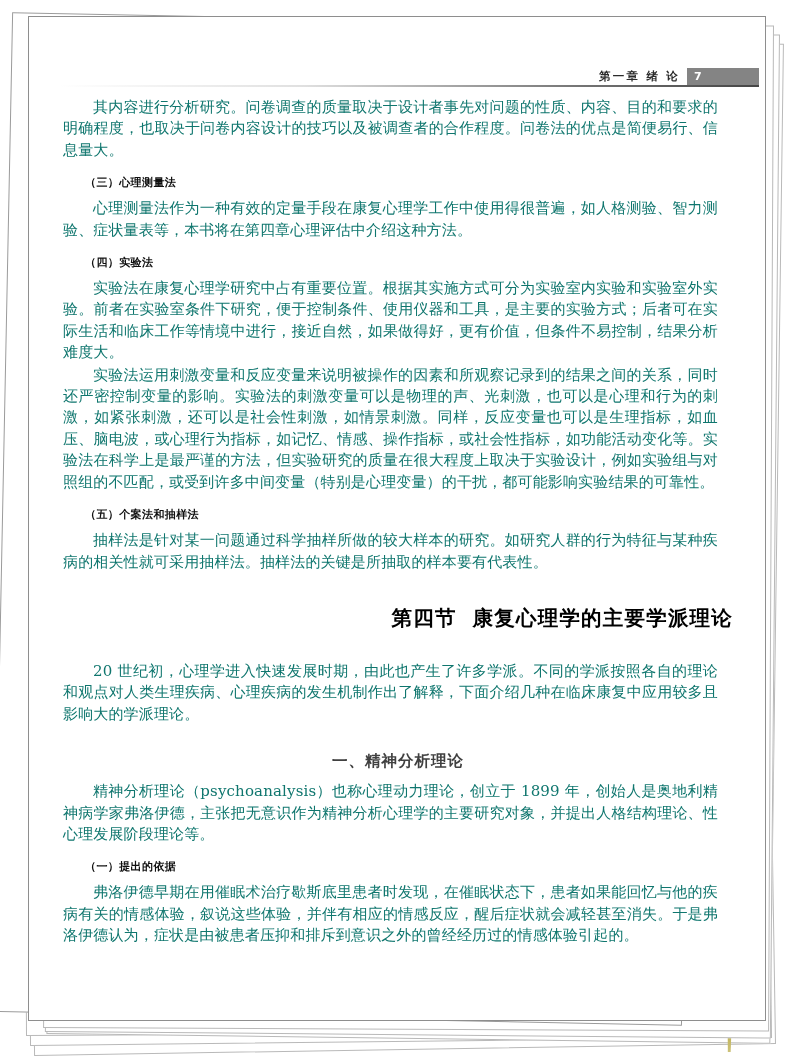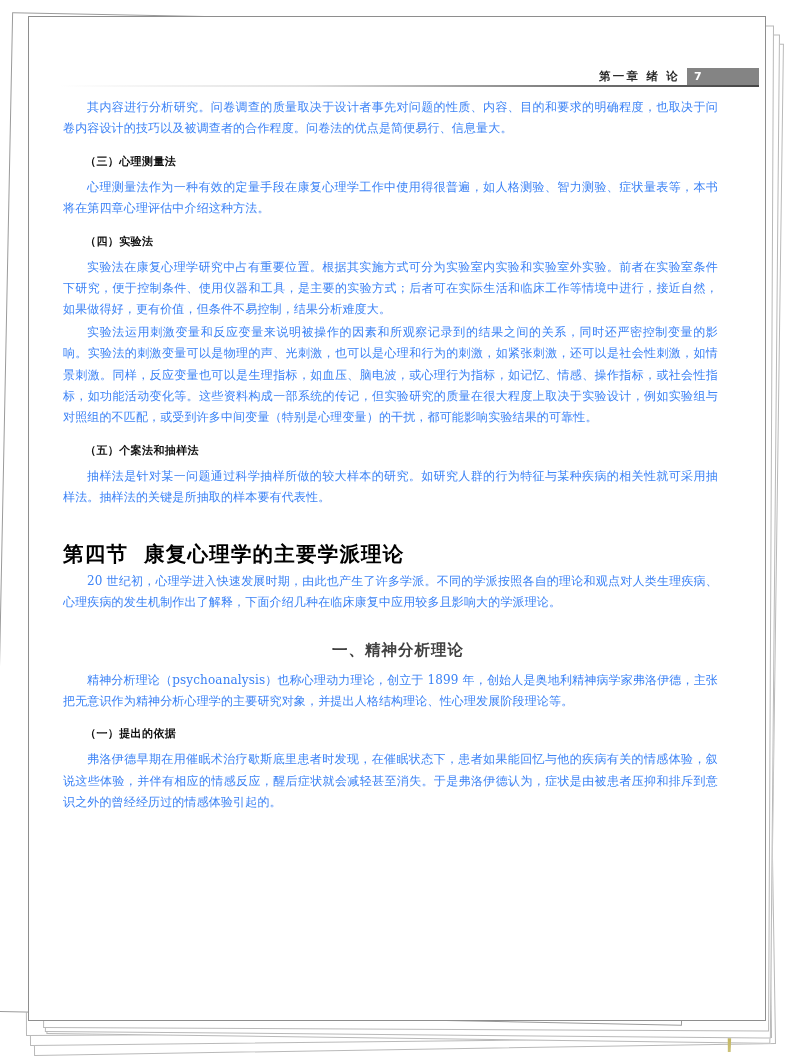--- a/index.html
+++ b/index.html
@@ -131,42 +131,42 @@
   
   .body-area {
     position: absolute;
     left: 34px;
     right: 32px;
     top: 80px;
   }
 
   p.para {
     margin: 0 15px 1px 0;
-    font-size: 12px;
+    font-size: 15px;
     line-height: 21.4px;
-    color: #3b82f6;
+    color: #0f766e;
     text-align: justify;
     text-indent: 2em;
     letter-spacing: 0.15px;
   }
 
   h3.sub-heading {
     margin: 11px 0 4px 0;
     padding-left: 2em;
     font-family: "DejaVu Sans", "Liberation Sans", sans-serif;
     font-size: 11px;
     font-weight: 700;
     color: #101010;
     line-height: 22px;
     letter-spacing: 0.4px;
   }
 
   h2.section-heading {
-    margin: 30px 0 2px 0;
-    text-align: left;
+    margin: 30px 0 28px 0;
+    text-align: right;
     font-family: "DejaVu Sans", "Liberation Sans", sans-serif;
     font-size: 20.5px;
     font-weight: 700;
     color: #000000;
     letter-spacing: 1.2px;
     line-height: 30px;
   }
   h2.section-heading .sep { display: inline-block; width: 16px; }
 
   h3.theory-heading {
@@ -212,21 +212,21 @@
 
     <div class="body-area">
 
       <p class="para">其内容进行分析研究。问卷调查的质量取决于设计者事先对问题的性质、内容、目的和要求的明确程度，也取决于问卷内容设计的技巧以及被调查者的合作程度。问卷法的优点是简便易行、信息量大。</p>
 
       <h3 class="sub-heading">（三）心理测量法</h3>
       <p class="para">心理测量法作为一种有效的定量手段在康复心理学工作中使用得很普遍，如人格测验、智力测验、症状量表等，本书将在第四章心理评估中介绍这种方法。</p>
 
       <h3 class="sub-heading">（四）实验法</h3>
       <p class="para">实验法在康复心理学研究中占有重要位置。根据其实施方式可分为实验室内实验和实验室外实验。前者在实验室条件下研究，便于控制条件、使用仪器和工具，是主要的实验方式；后者可在实际生活和临床工作等情境中进行，接近自然，如果做得好，更有价值，但条件不易控制，结果分析难度大。</p>
-      <p class="para">实验法运用刺激变量和反应变量来说明被操作的因素和所观察记录到的结果之间的关系，同时还严密控制变量的影响。实验法的刺激变量可以是物理的声、光刺激，也可以是心理和行为的刺激，如紧张刺激，还可以是社会性刺激，如情景刺激。同样，反应变量也可以是生理指标，如血压、脑电波，或心理行为指标，如记忆、情感、操作指标，或社会性指标，如功能活动变化等。这些资料构成一部系统的传记，但实验研究的质量在很大程度上取决于实验设计，例如实验组与对照组的不匹配，或受到许多中间变量（特别是心理变量）的干扰，都可能影响实验结果的可靠性。</p>
+      <p class="para">实验法运用刺激变量和反应变量来说明被操作的因素和所观察记录到的结果之间的关系，同时还严密控制变量的影响。实验法的刺激变量可以是物理的声、光刺激，也可以是心理和行为的刺激，如紧张刺激，还可以是社会性刺激，如情景刺激。同样，反应变量也可以是生理指标，如血压、脑电波，或心理行为指标，如记忆、情感、操作指标，或社会性指标，如功能活动变化等。实验法在科学上是最严谨的方法，但实验研究的质量在很大程度上取决于实验设计，例如实验组与对照组的不匹配，或受到许多中间变量（特别是心理变量）的干扰，都可能影响实验结果的可靠性。</p>
 
       <h3 class="sub-heading">（五）个案法和抽样法</h3>
       <p class="para">抽样法是针对某一问题通过科学抽样所做的较大样本的研究。如研究人群的行为特征与某种疾病的相关性就可采用抽样法。抽样法的关键是所抽取的样本要有代表性。</p>
 
       <h2 class="section-heading">
         <span>第四节</span><span class="sep"></span><span>康复心理学的主要学派理论</span>
       </h2>
 
       <p class="para">20 世纪初，心理学进入快速发展时期，由此也产生了许多学派。不同的学派按照各自的理论和观点对人类生理疾病、心理疾病的发生机制作出了解释，下面介绍几种在临床康复中应用较多且影响大的学派理论。</p>
 

